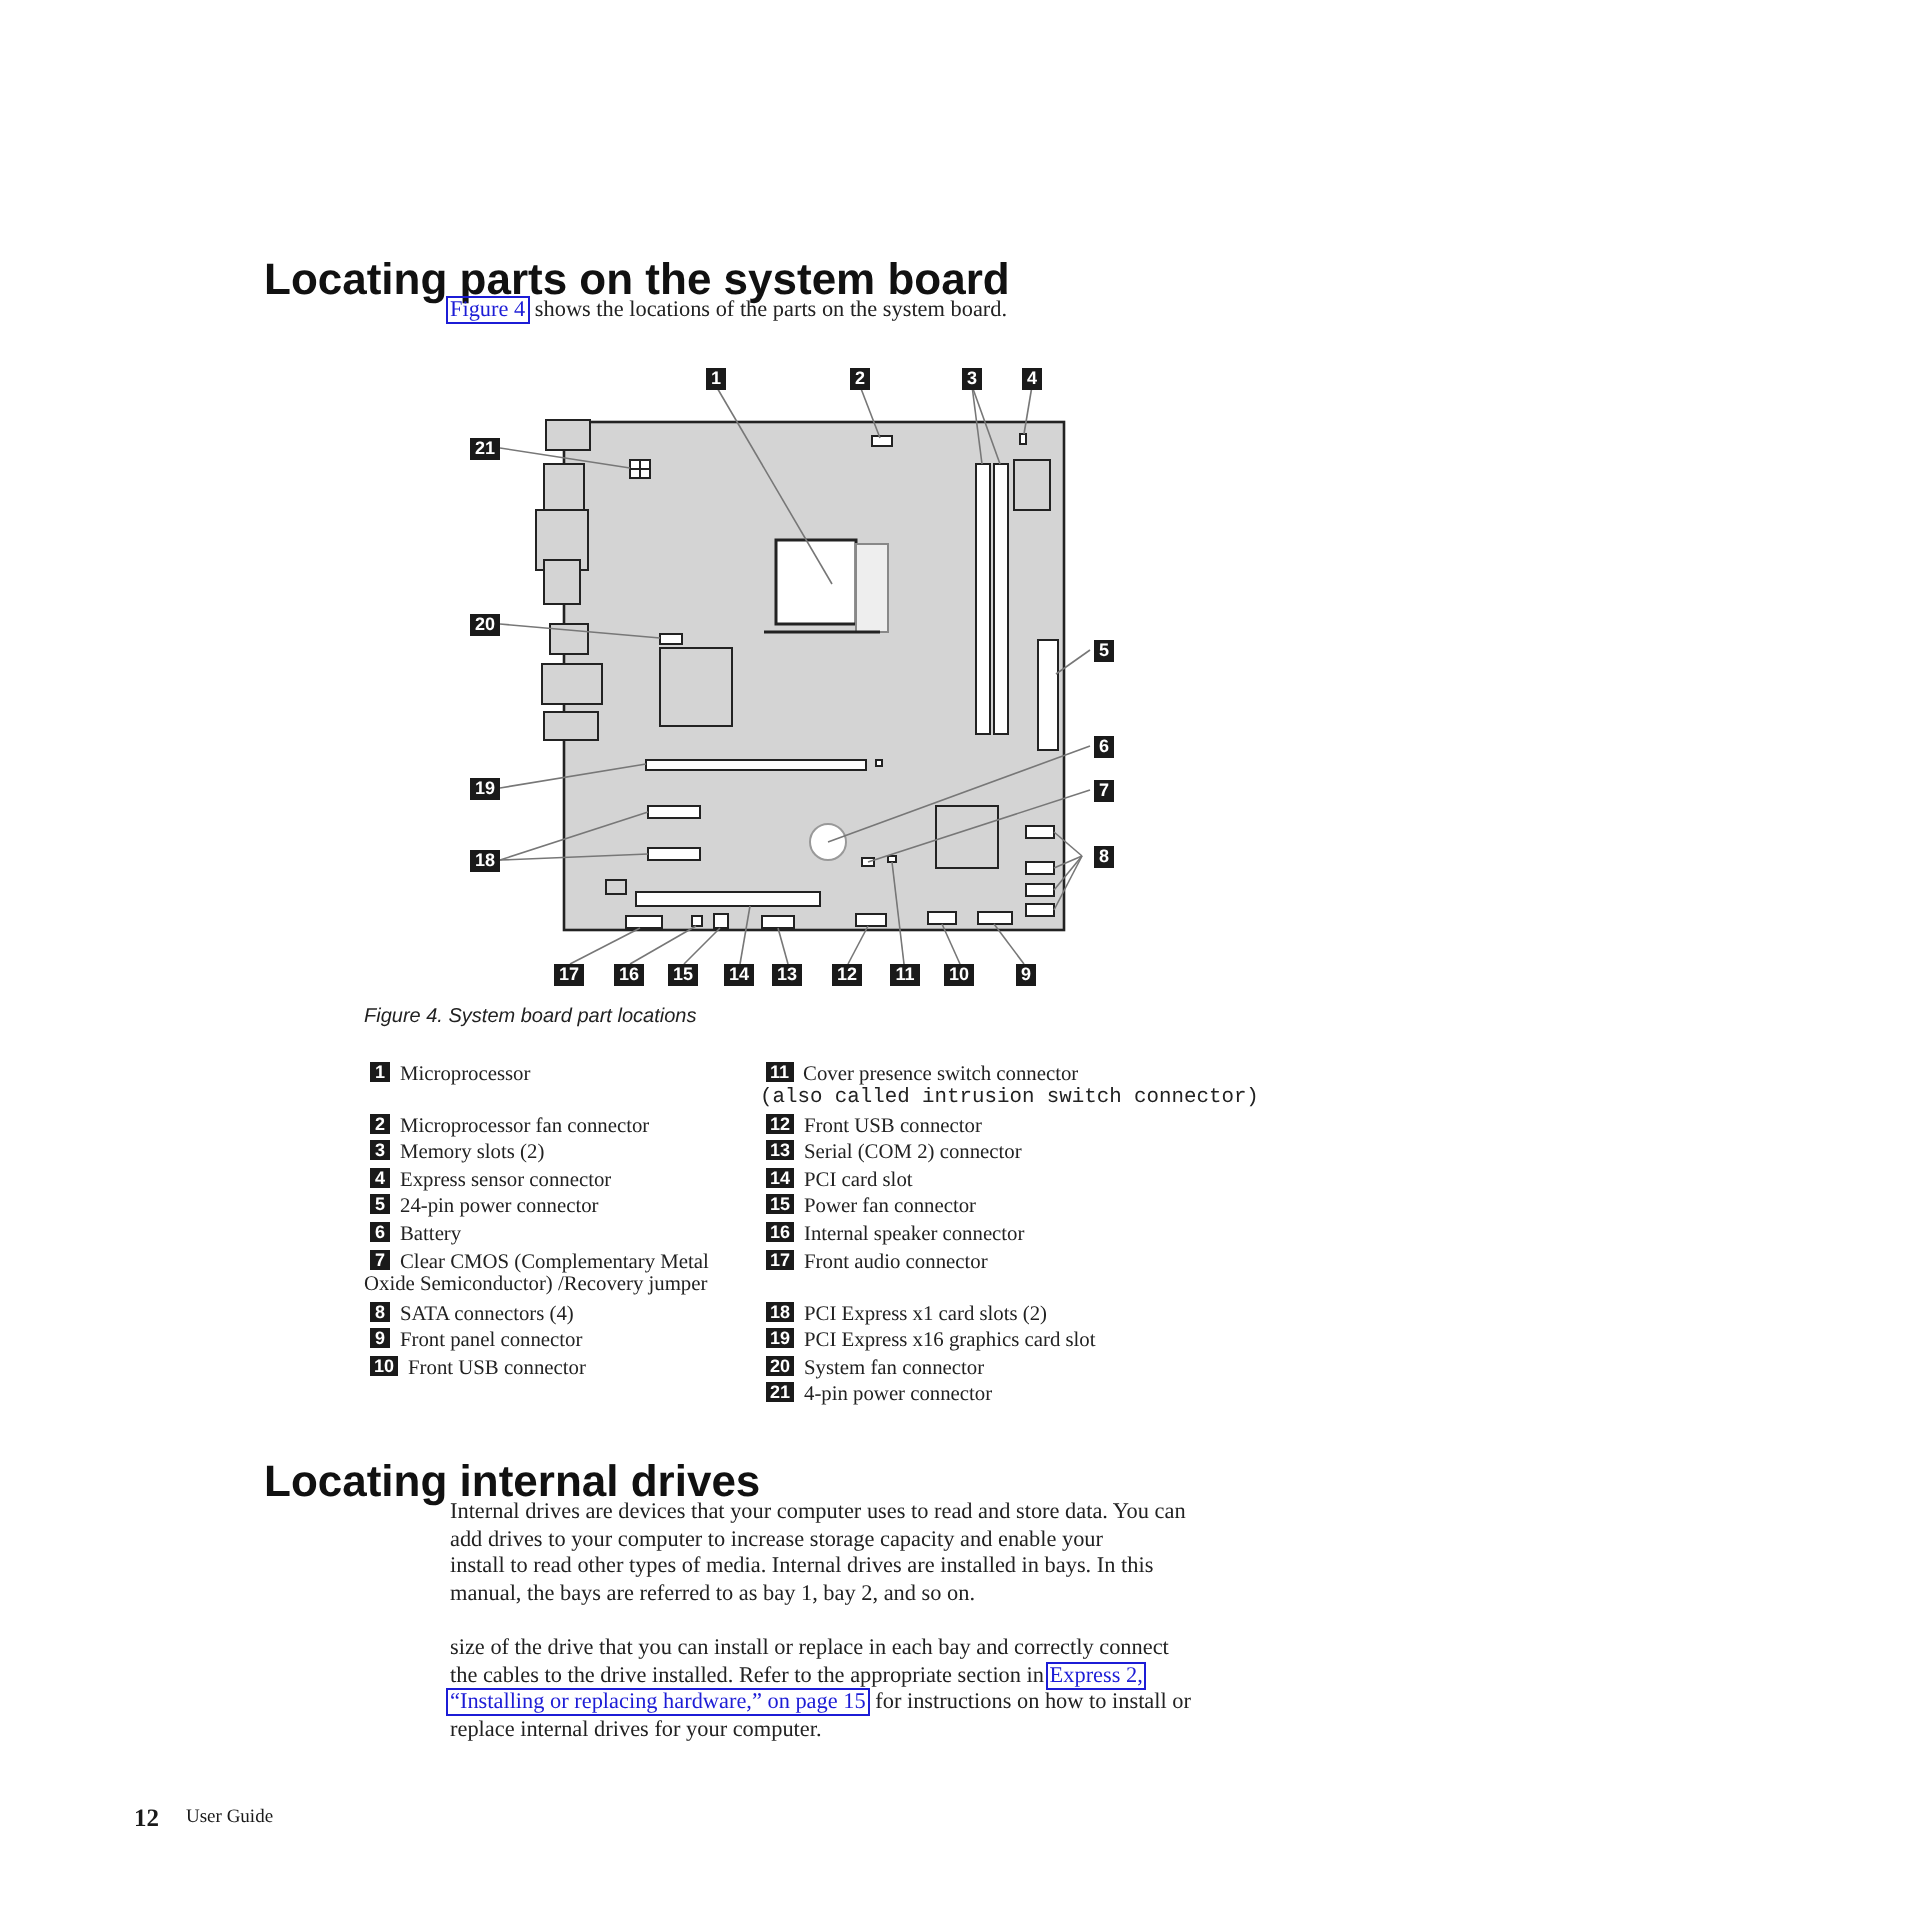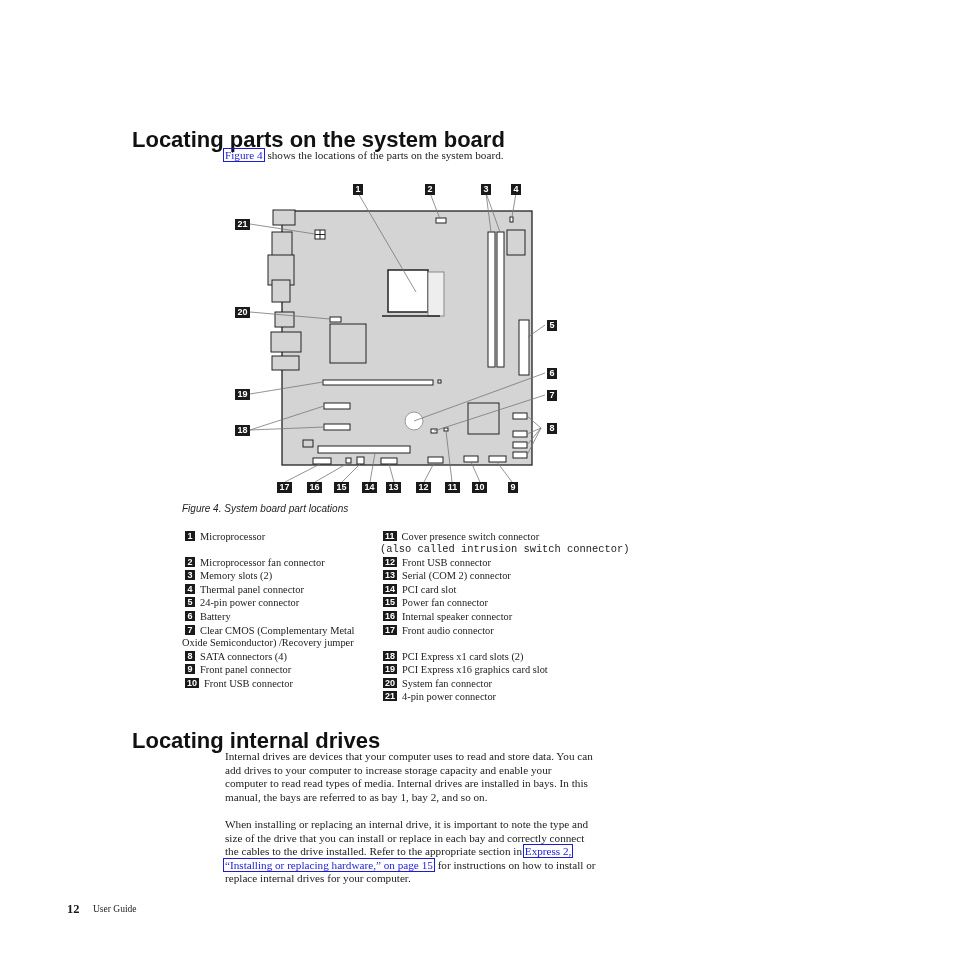--- a/index.html
+++ b/index.html
@@ -143,21 +143,21 @@
 <div class="fig-badge" style="left:416px;top:482px;width:15px;">12</div>
 <div class="fig-badge" style="left:445px;top:482px;width:15px;">11</div>
 <div class="fig-badge" style="left:472px;top:482px;width:15px;">10</div>
 <div class="fig-badge" style="left:508px;top:482px;width:10px;">9</div>
 
 <div class="caption">Figure 4. System board part locations</div>
 
 <div class="legend-item" style="left:185px;top:531px;"><span class="badge">1</span><span>Microprocessor</span></div>
 <div class="legend-item" style="left:185px;top:557px;"><span class="badge">2</span><span>Microprocessor fan connector</span></div>
 <div class="legend-item" style="left:185px;top:570px;"><span class="badge">3</span><span>Memory slots (2)</span></div>
-<div class="legend-item" style="left:185px;top:584px;"><span class="badge">4</span><span>Thermal panel connector</span></div>
+<div class="legend-item" style="left:185px;top:584px;"><span class="badge">4</span><span>Express sensor connector</span></div>
 <div class="legend-item" style="left:185px;top:597px;"><span class="badge">5</span><span>24-pin power connector</span></div>
 <div class="legend-item" style="left:185px;top:611px;"><span class="badge">6</span><span>Battery</span></div>
 <div class="legend-item" style="left:185px;top:625px;"><span class="badge">7</span><span>Clear CMOS (Complementary Metal</span></div>
 <div class="legend-item" style="left:182px;top:637px;">Oxide Semiconductor) /Recovery jumper</div>
 <div class="legend-item" style="left:185px;top:651px;"><span class="badge">8</span><span>SATA connectors (4)</span></div>
 <div class="legend-item" style="left:185px;top:664px;"><span class="badge">9</span><span>Front panel connector</span></div>
 <div class="legend-item" style="left:185px;top:678px;"><span class="badge">10</span><span>Front USB connector</span></div>
 
 <div class="legend-item" style="left:383px;top:531px;"><span class="badge">11</span><span>Cover presence switch connector</span></div>
 <div class="legend-item" style="left:380px;top:543px;font-family:Liberation Mono, monospace;">(also called intrusion switch connector)</div>
@@ -169,25 +169,24 @@
 <div class="legend-item" style="left:383px;top:625px;"><span class="badge">17</span><span>Front audio connector</span></div>
 <div class="legend-item" style="left:383px;top:651px;"><span class="badge">18</span><span>PCI Express x1 card slots (2)</span></div>
 <div class="legend-item" style="left:383px;top:664px;"><span class="badge">19</span><span>PCI Express x16 graphics card slot</span></div>
 <div class="legend-item" style="left:383px;top:678px;"><span class="badge">20</span><span>System fan connector</span></div>
 <div class="legend-item" style="left:383px;top:691px;"><span class="badge">21</span><span>4-pin power connector</span></div>
 
 <h2 class="h2" style="left:132px;top:728px;">Locating internal drives</h2>
 <div class="p" style="left:182px;top:750px;">
   <div>Internal drives are devices that your computer uses to read and store data. You can</div>
   <div>add drives to your computer to increase storage capacity and enable your</div>
-  <div>computer to read read types of media. Internal drives are installed in bays. In this</div>
+  <div>install to read other types of media. Internal drives are installed in bays. In this</div>
   <div>manual, the bays are referred to as bay 1, bay 2, and so on.</div>
 </div>
 <div class="p" style="left:182px;top:818px;">
-  <div>When installing or replacing an internal drive, it is important to note the type and</div>
   <div>size of the drive that you can install or replace in each bay and correctly connect</div>
   <div><span>the cables to the drive installed. Refer to the appropriate section in </span><span class="link">Express 2,</span></div>
   <div><span class="link" style="margin-left:-2px;">“Installing or replacing hardware,” on page 15</span><span> for instructions on how to install or</span></div>
   <div>replace internal drives for your computer.</div>
 </div>
 
 <div class="footer-num">12</div>
 <div class="footer-txt">User Guide</div>
 
 </body></html>

